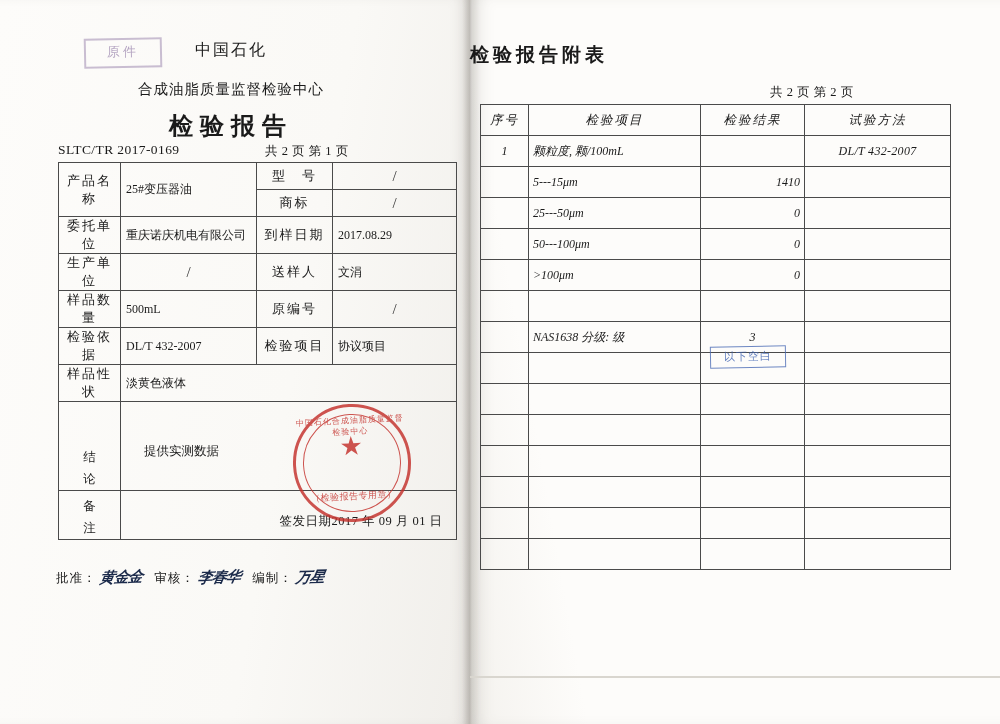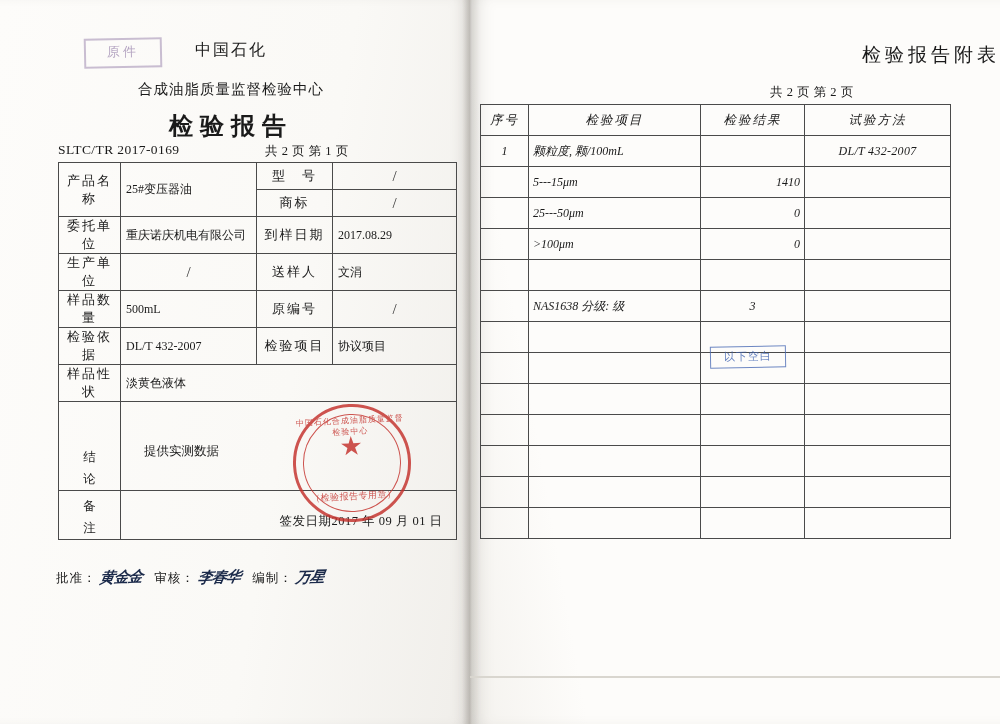--- a/index.html
+++ b/index.html
@@ -193,21 +193,21 @@
     font-weight: 700;
     font-size: 15px;
     color: #1b2a4a;
     letter-spacing: -1px;
     transform: skewX(-12deg) rotate(-2deg);
     display: inline-block;
   }
   
   .r-title {
     position: absolute; left: 470px; top: 42px; width: 530px;
-    text-align: right; font-size: 19px; font-weight: 400; letter-spacing: 4px;
+    text-align: left; font-size: 19px; font-weight: 700; letter-spacing: 4px;
   }
   .r-pages {
     position: absolute; left: 770px; top: 84px;
     font-size: 12.5px; letter-spacing: .5px;
   }
   .rtable {
     position: absolute;
     left: 480px; top: 104px;
     width: 470px;
     border-collapse: collapse;
@@ -377,20 +377,26 @@
         <td class="r-method noborder-v"></td>
       </tr>
       <tr>
         <td class="ctr noborder-v"></td>
         <td class="r-item-ind noborder-v">25---50μm</td>
         <td class="r-res-right noborder-v">0</td>
         <td class="r-method noborder-v"></td>
       </tr>
       <tr>
         <td class="ctr noborder-v"></td>
+        <td class="r-item-ind noborder-v">50---100μm</td>
+        <td class="r-res-right noborder-v">0</td>
+        <td class="r-method noborder-v"></td>
+      </tr>
+      <tr>
+        <td class="ctr noborder-v"></td>
         <td class="r-item-ind noborder-v">&gt;100μm</td>
         <td class="r-res-right noborder-v">0</td>
         <td class="r-method noborder-v"></td>
       </tr>
       <tr>
         <td class="ctr noborder-v"></td>
         <td class="r-item-ind noborder-v"></td>
         <td class="r-res noborder-v"></td>
         <td class="r-method noborder-v"></td>
       </tr>

